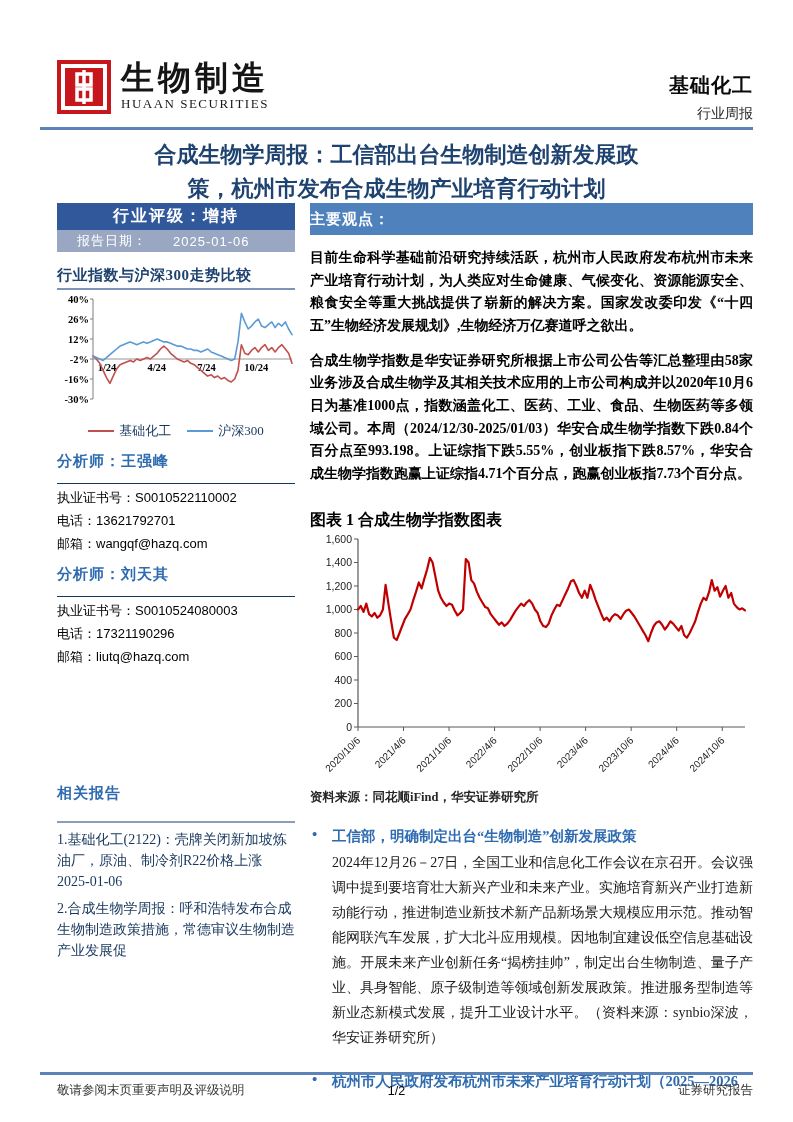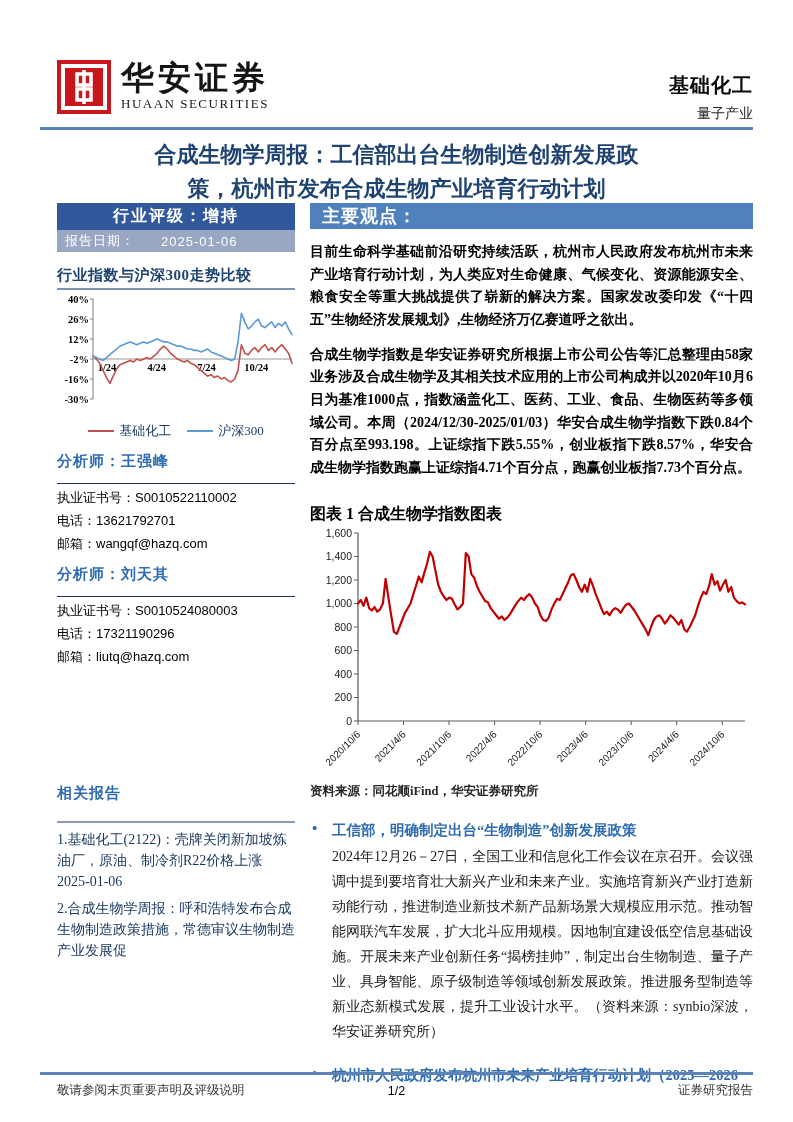--- a/index.html
+++ b/index.html
@@ -18,43 +18,43 @@
   .doc-title { position:absolute; left:80px; top:138px; width:633px; text-align:center;
     color:#1f4370; font-weight:bold; font-size:22px; line-height:1.55; }
 
   
   .left-col { position:absolute; left:57px; top:203px; width:238px; }
   .right-col { position:absolute; left:310px; top:203px; width:443px; }
 
   .rating-bar { height:27px; background:#31589b; color:#fff; font-weight:bold; font-size:16px;
     display:flex; align-items:center; justify-content:center; letter-spacing:2px; }
   .date-bar { height:22px; background:#9aa7c2; color:#fff; font-size:13px;
-    display:flex; align-items:center; padding-left:8px; letter-spacing:1px; }
+    display:flex; align-items:center; padding-left:20px; letter-spacing:1px; }
   .date-bar .val { margin-left:26px; font-family:"Liberation Sans",sans-serif; font-size:13px; }
 
   .side-chart-title { margin-top:14px; color:#1f4370; font-weight:bold; font-size:15px;
     padding-bottom:3px; border-bottom:2px solid #7e93b5; letter-spacing:0.5px; }
   .side-chart { margin-top:4px; }
   .legend-row { display:flex; justify-content:center; gap:16px; margin-top:2px; }
   .legend-item { display:flex; align-items:center; gap:5px; font-size:13px; color:#17365d; }
   .legend-line { display:inline-block; width:26px; height:0; border-top:2px solid #000; }
 
   .analyst { margin-top:12px; }
   .analyst-heading { color:#2e6bb0; font-weight:bold; font-size:15px; padding-bottom:12px;
     border-bottom:1.5px solid #17365d; letter-spacing:1px; }
   .analyst-row { margin-top:5px; font-size:13px; color:#000; }
   .analyst-row .v { font-family:"Liberation Sans",sans-serif; font-size:13px; }
 
   .related { margin-top:118px; }
   .related-heading { color:#2e6bb0; font-weight:bold; font-size:15px; padding-bottom:18px;
     border-bottom:2px solid #8d9cb8; letter-spacing:1px; }
   .related-item { margin-top:6px; font-size:14px; color:#17365d; line-height:1.5; }
 
-  .main-bar { height:26px; background:#4f81bd; color:#fff; font-weight:bold; font-size:18px;
-    display:flex; align-items:center; padding-left:12px; letter-spacing:1px; }
+  .main-bar { height:32px; background:#4f81bd; color:#fff; font-weight:bold; font-size:15px;
+    display:flex; align-items:center; letter-spacing:1px; }
   .para { margin-top:12px; font-size:14px; font-weight:bold; color:#000; line-height:1.62; text-align:justify; }
   .fig-caption { margin-top:24px; font-size:16px; font-weight:bold; color:#000; }
   .main-chart { margin-top:2px; }
   .fig-source { margin-top:2px; font-size:12.5px; font-weight:bold; color:#262626; }
 
   .bullet-item { position:relative; margin-top:20px; padding-left:22px; }
   .bullet-item::before { content:"•"; position:absolute; left:2px; top:0; color:#2e6bb0; font-size:15px; font-weight:bold; }
   .bullet-heading { color:#2e6bb0; font-weight:bold; font-size:14.5px; line-height:1.5; }
   .bullet-body { margin-top:4px; font-size:14px; color:#1a1a1a; line-height:1.78; text-align:justify; }
 
@@ -72,27 +72,27 @@
 
   <div class="logo-wrap">
     <svg width="54" height="54">
       <rect width="54" height="54" fill="#c8161d"></rect>
       <rect x="6" y="6" width="42" height="42" fill="none" stroke="#ffffff" stroke-width="4"></rect>
       <rect x="20" y="14" width="14" height="11" fill="none" stroke="#ffffff" stroke-width="3.5"></rect>
       <rect x="20" y="29" width="14" height="11" fill="none" stroke="#ffffff" stroke-width="3.5"></rect>
       <line x1="27" y1="10" x2="27" y2="44" stroke="#ffffff" stroke-width="3.5"></line>
     </svg>
     <div class="brand-text">
-      <div class="cn">华安证券</div>
+      <div class="cn">生物制造</div>
       <div class="en">HUAAN SECURITIES</div>
     </div>
   </div>
   <div class="sector-wrap">
     <div class="sector">基础化工</div>
-    <div class="report-type">量子产业</div>
+    <div class="report-type">行业周报</div>
   </div>
   <div class="header-rule"></div>
 
   <div class="doc-title">
     <div>合成生物学周报：工信部出台生物制造创新发展政</div>
     <div>策，杭州市发布合成生物产业培育行动计划</div>
   </div>
 
   <div class="left-col">
     <div class="rating-bar">行业评级：增持</div>

